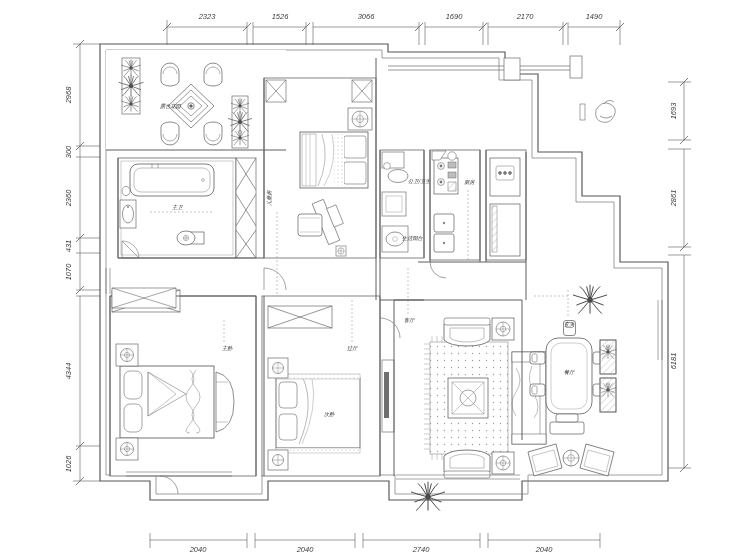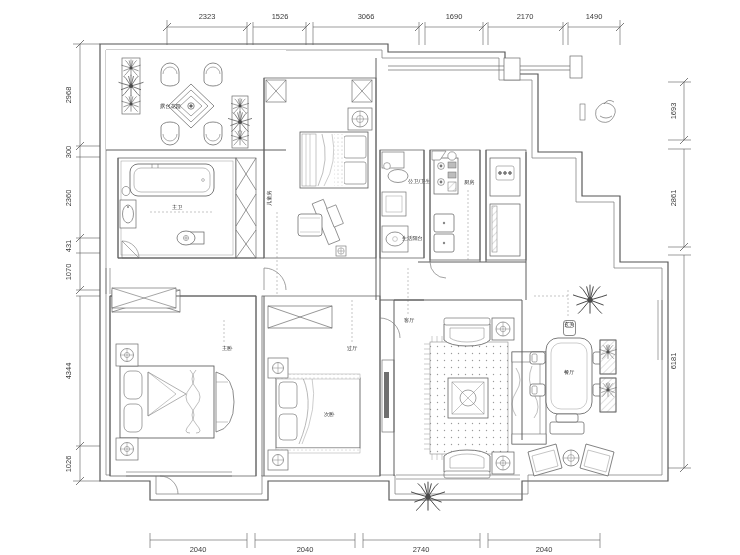--- a/index.html
+++ b/index.html
@@ -1,17 +1,17 @@
 <!DOCTYPE html>
 <html><head>
 <meta charset="utf-8">
 <style>
   html,body{margin:0;padding:0;background:#ffffff;}
   body{width:740px;height:555px;overflow:hidden;font-family:"Liberation Sans","DejaVu Sans",sans-serif;}
-  #plan{position:relative;width:740px;height:555px;background:#7dd3fc;}
+  #plan{position:relative;width:740px;height:555px;background:#7dd3fc;font-style:italic;}
   svg{display:block;}
   .dimtxt{font-size:7.5px;fill:#3a3a3a;font-family:"Liberation Sans",sans-serif;}
   .dimtxt-v{font-size:7.5px;fill:#3a3a3a;font-family:"Liberation Sans",sans-serif;}
   .roomtxt{font-size:5.2px;fill:#2b2b2b;font-family:"DejaVu Sans",sans-serif;}
 </style>
 </head>
 <body>
 
 <div id="plan">
 <svg width="740" height="555" viewBox="0 0 740 555">

